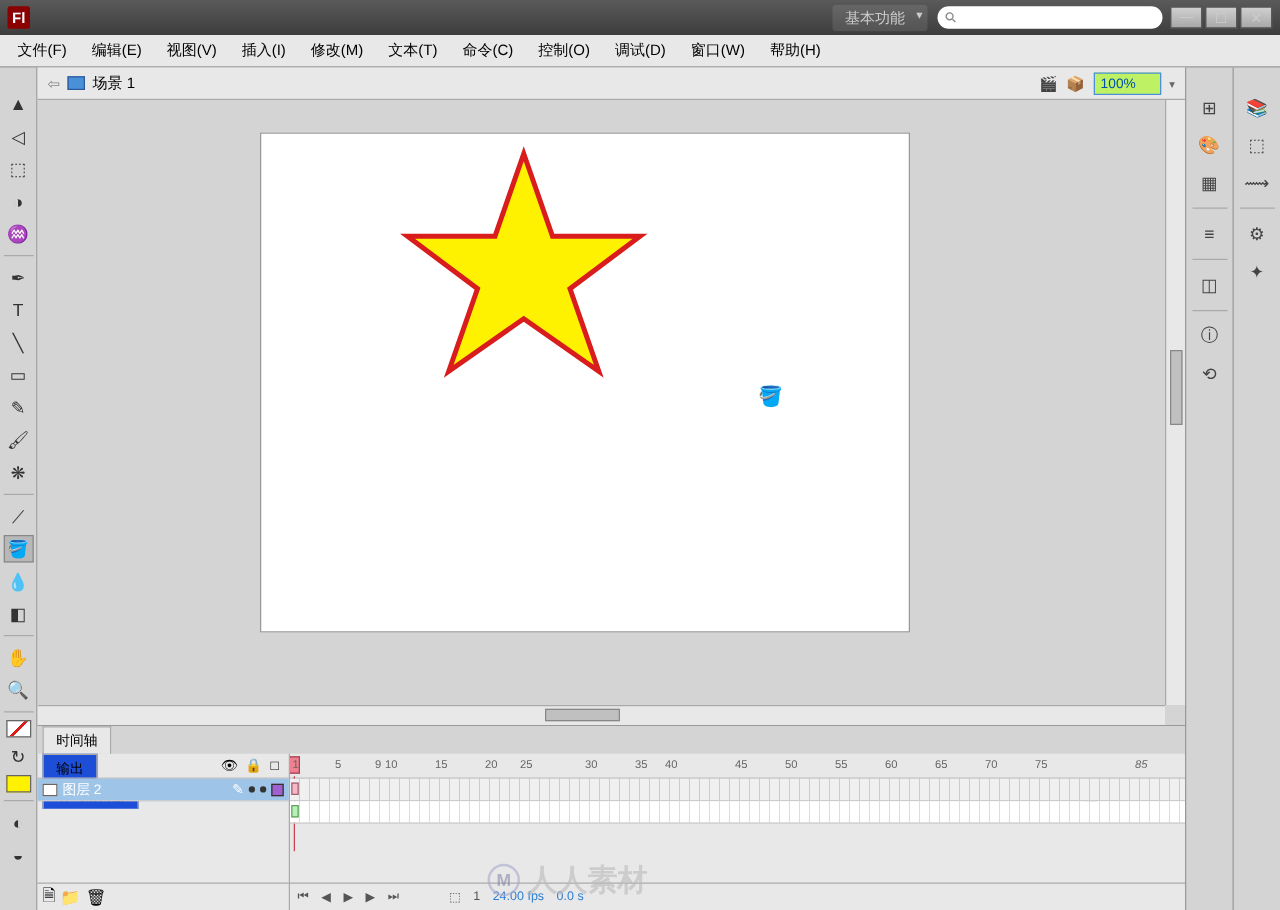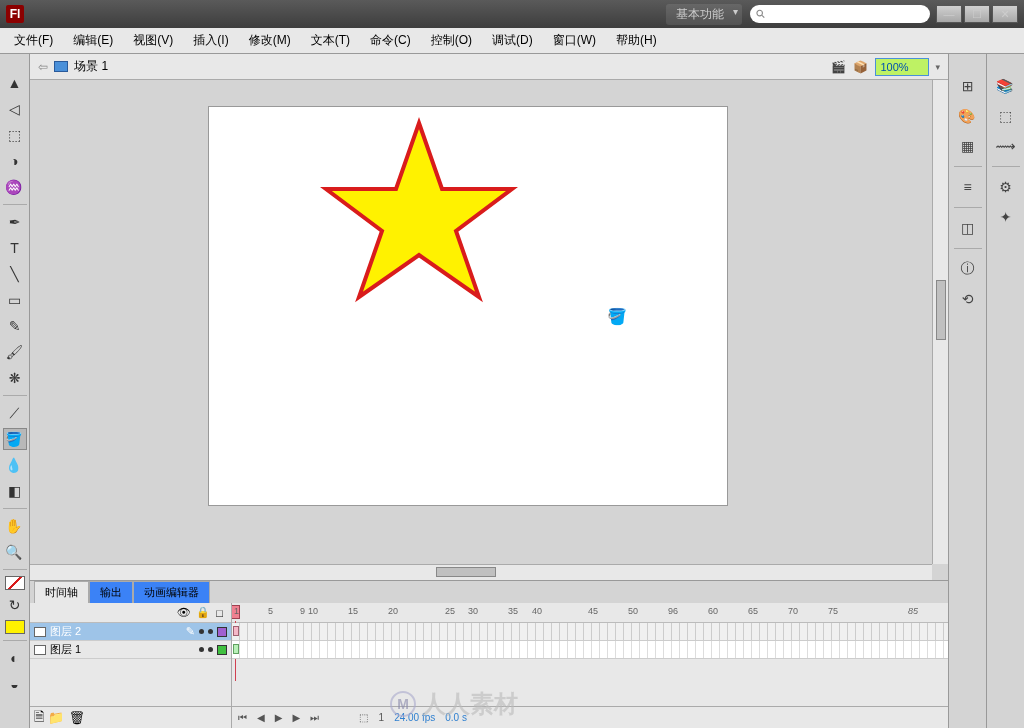--- a/index.html
+++ b/index.html
@@ -41,22 +41,22 @@
 .stage-wrap { flex: 1; background: #d4d4d4; position: relative; overflow: hidden; }
 .stage { position: absolute; left: 178px; top: 26px; width: 520px; height: 400px; background: #fff; border: 1px solid #999; }
 .stage svg { position: absolute; left: 110px; top: 8px; }
 .cursor-icon { position: absolute; left: 398px; top: 200px; font-size: 16px; }
 .hscroll { position: absolute; bottom: 0; left: 0; right: 16px; height: 16px; background: #e8e8e8; border-top: 1px solid #aaa; }
 .hscroll .thumb { position: absolute; left: 45%; top: 2px; width: 60px; height: 10px; background: #c0c0c0; border: 1px solid #888; }
 .vscroll { position: absolute; right: 0; top: 0; bottom: 16px; width: 16px; background: #e8e8e8; border-left: 1px solid #aaa; }
 .vscroll .thumb { position: absolute; right: 2px; top: 200px; width: 10px; height: 60px; background: #c0c0c0; border: 1px solid #888; }
 
 .timeline-panel { height: 148px; background: #e8e8e8; border-top: 1px solid #999; display: flex; flex-direction: column; }
-.tl-tabs { height: 22px; display: flex; align-items: flex-start; padding: 0 4px; background: #d4d4d4; font-size: 11px; }
-.tl-tabs .tltab { padding: 3px 10px; background: #3b82f6; border: 1px solid #aaa; border-bottom: none; }
+.tl-tabs { height: 22px; display: flex; align-items: flex-start; padding: 0 4px; background: #d4d4d4; font-size: 11px; flex-direction: column; }
+.tl-tabs .tltab { padding: 3px 10px; background: #1d4ed8; border: 1px solid #aaa; border-bottom: none; }
 .tl-tabs .tltab.act { background: #e8e8e8; }
 .tl-body { flex: 1; display: flex; }
 .layer-col { width: 202px; border-right: 1px solid #aaa; display: flex; flex-direction: column; }
 .layer-head { height: 20px; display: flex; align-items: center; justify-content: flex-end; gap: 6px; padding: 0 8px; font-size: 11px; border-bottom: 1px solid #bbb; }
 .layer-row { height: 18px; display: flex; align-items: center; padding: 0 4px; font-size: 11px; gap: 4px; border-bottom: 1px solid #ccc; }
 .layer-row.sel { background: #9ec4e8; color: #fff; }
 .layer-row .licon { width: 12px; height: 10px; border: 1px solid #666; background: #fff; }
 .layer-row .fill { flex: 1; }
 .layer-row .dot { width: 5px; height: 5px; border-radius: 50%; background: #333; }
 .layer-row .sw { width: 10px; height: 10px; border: 1px solid #333; }
@@ -190,51 +190,43 @@
           </div>
           <div class="layer-row sel">
             <span class="licon"></span>
             <span>图层 2</span>
             <span class="fill"></span>
             <span>✎</span>
             <span class="dot"></span>
             <span class="dot"></span>
             <span class="sw" style="background:#a060d0"></span>
           </div>
-          <div class="layer-row">
-            <span class="licon"></span>
-            <span>图层 1</span>
-            <span class="fill"></span>
-            <span class="dot"></span>
-            <span class="dot"></span>
-            <span class="sw" style="background:#40c040"></span>
-          </div>
           <div class="layer-ctrl">
             <span>🗎</span>
             <span>📁</span>
             <span>🗑</span>
           </div>
         </div>
         <div class="frame-col">
           <div class="frame-ruler">
             <div class="playhead">
                 <div class="handle"></div>
               </div>
           <span style="left: 2px;">1</span>
               <span style="left: 36px;">5</span>
               <span style="left: 76px;">10</span>
               <span style="left: 116px;">15</span>
               <span style="left: 156px;">20</span>
-              <span style="left: 213px;">25</span>
+              <span style="left: 184px;">25</span>
               <span style="left: 236px;">30</span>
               <span style="left: 276px;">35</span>
               <span style="left: 300px;">40</span>
               <span style="left: 356px;">45</span>
               <span style="left: 396px;">50</span>
-              <span style="left: 436px;">96</span>
+              <span style="left: 436px;">55</span>
               <span style="left: 476px; text-align: right;">60</span>
               <span style="left: 516px;">65</span>
               <span style="left: 556px;">70</span>
               <span style="left: 596px;">75</span>
               <span style="left: 636px; margin-top: 32px;">80</span>
               <span style="left: 676px; font-style: italic;">85</span>
               <span style="left: 68px;">9</span>
             </div>
           <div class="frame-track sel">
               <div class="kf"></div>

